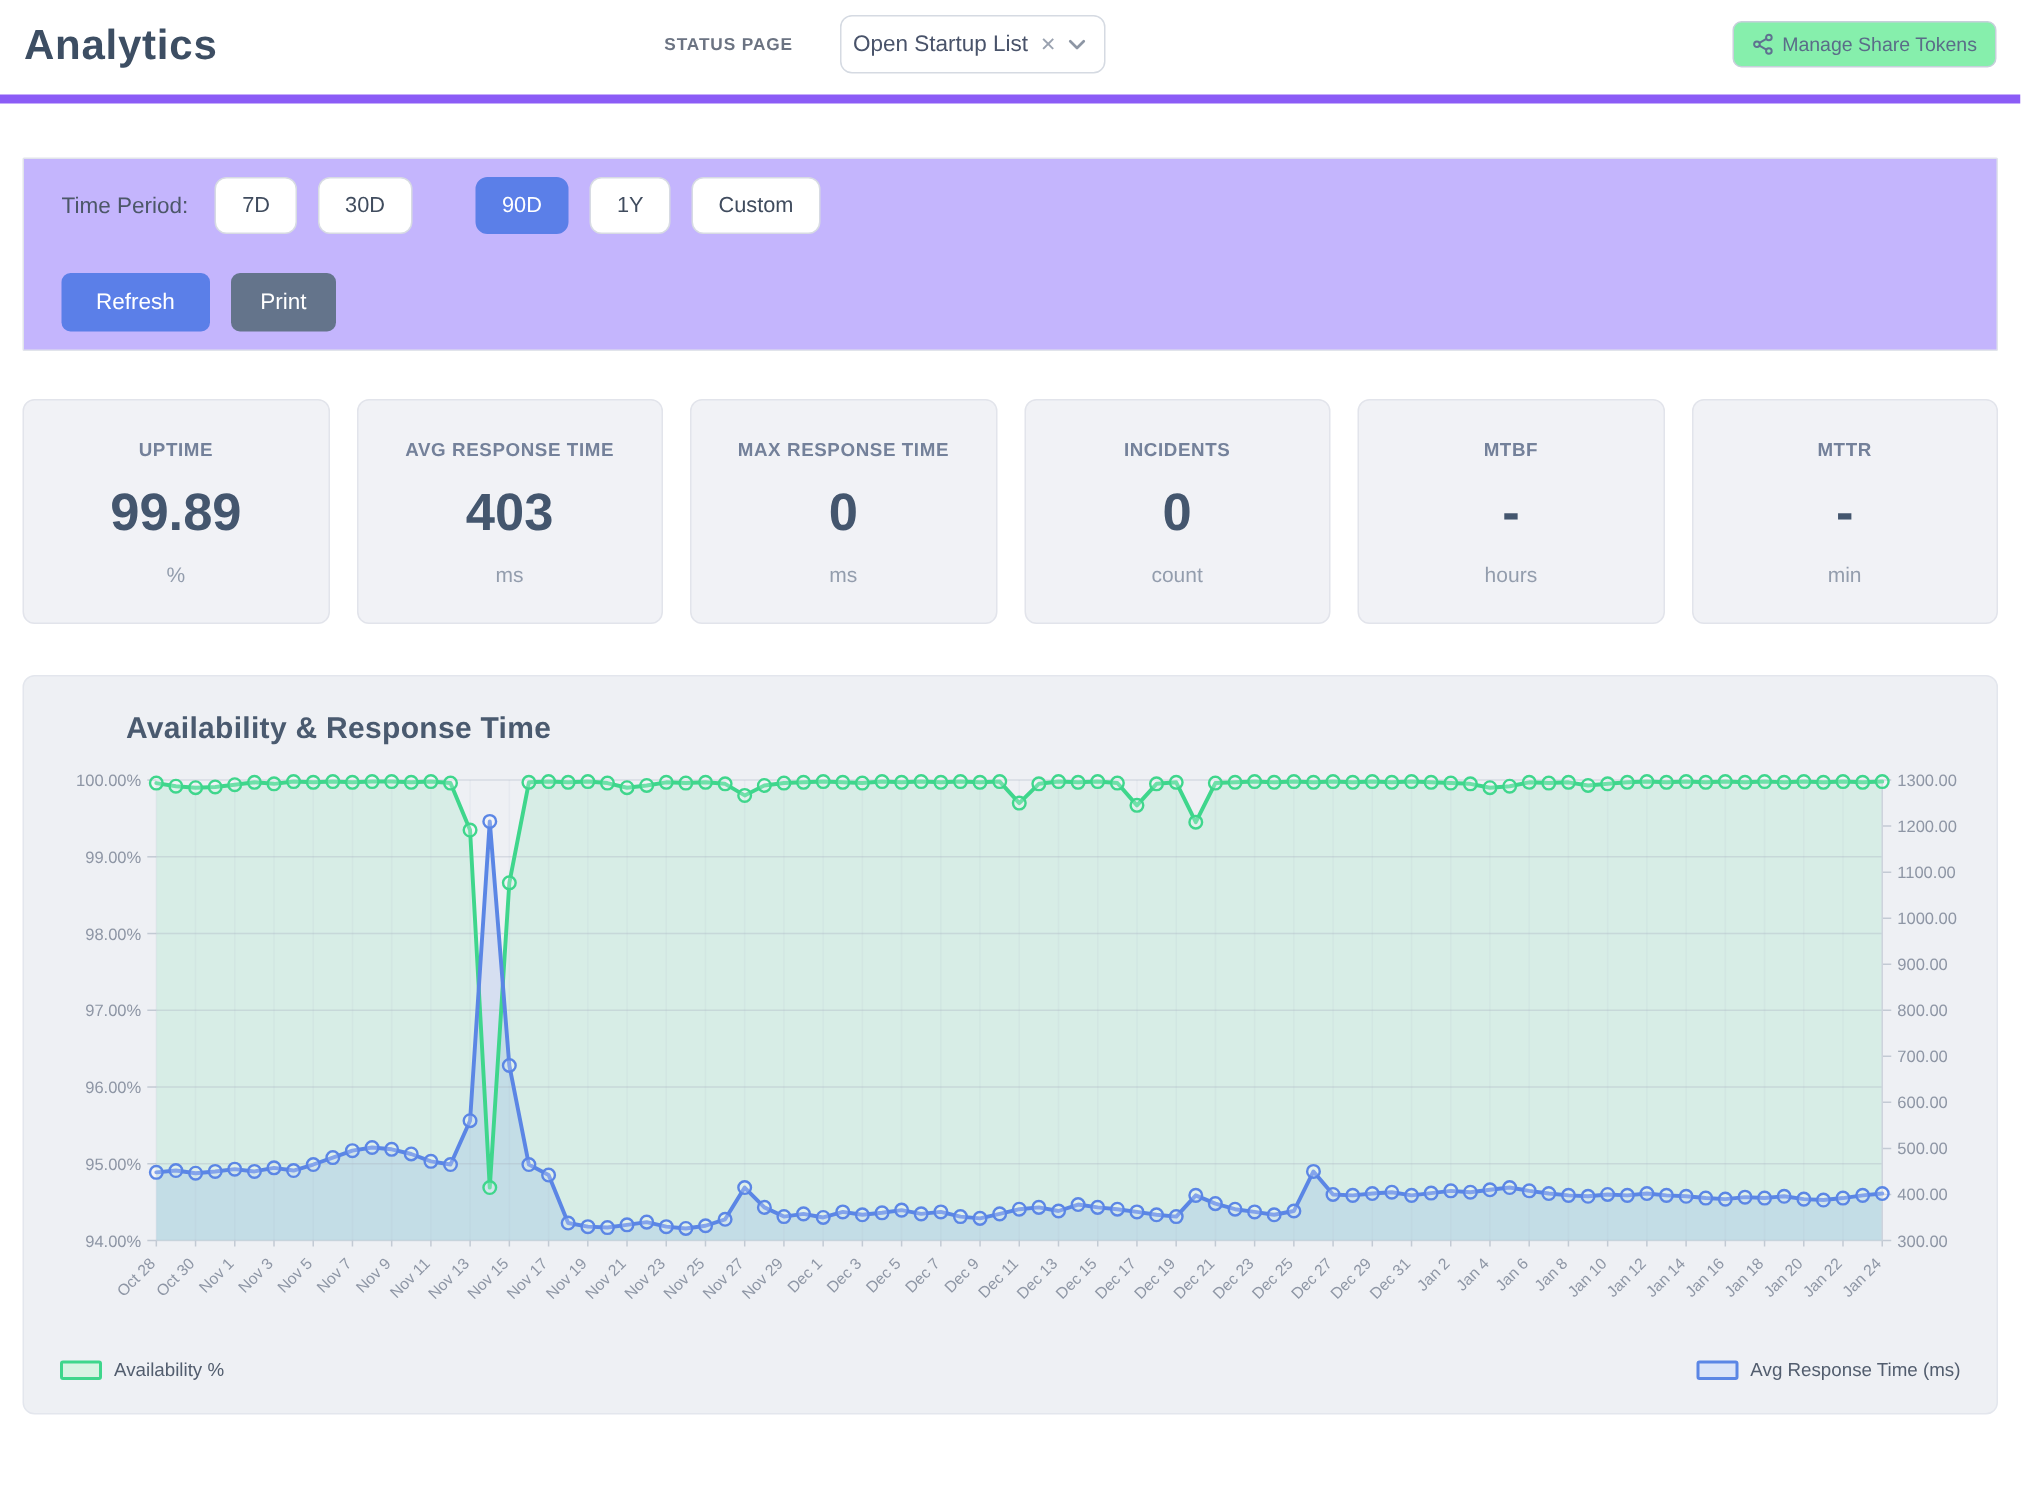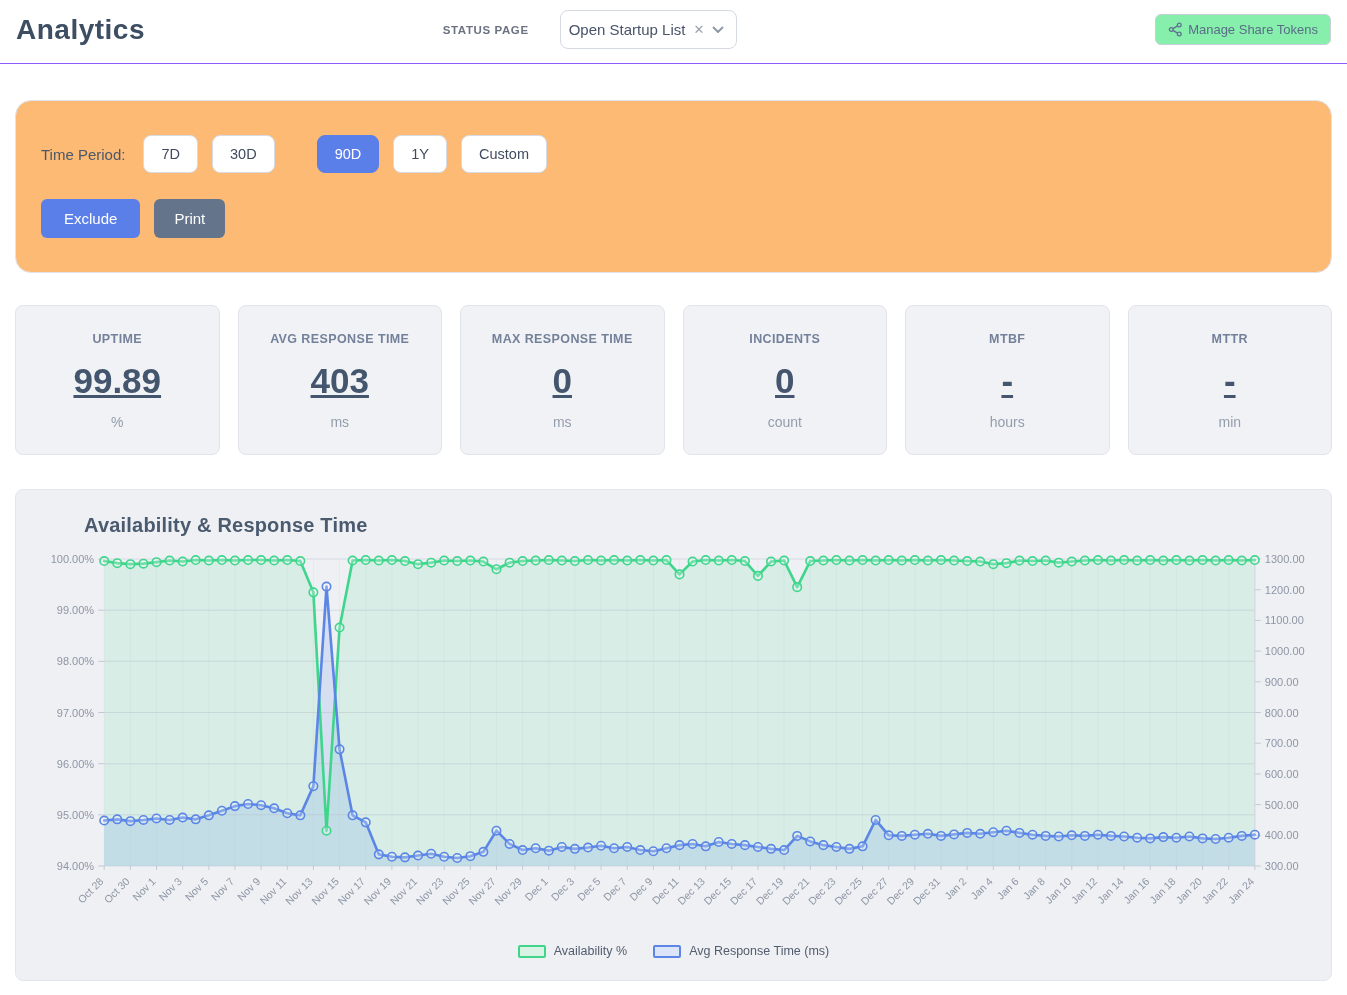--- a/index.html
+++ b/index.html
@@ -1,37 +1,37 @@
 <!DOCTYPE html>
 <html><head>
 <meta charset="utf-8">
 <style>
   * { box-sizing: border-box; margin: 0; padding: 0; }
   html,body { background:#ffffff; font-family:"Liberation Sans", sans-serif; }
   body { width:1347px; color:#3f4e62; }
 
   
   .header { display:flex; align-items:center; justify-content:space-between;
-            padding:10px 16px 14px 16px; border-bottom:1px solid #8b5cf6; }
+            padding:10px 16px 14px 16px; border-bottom:6px solid #8b5cf6; }
   .app-title { font-size:28px; font-weight:bold; color:#3d4e63; letter-spacing:0.5px; }
   .status-group { display:flex; align-items:center; gap:31px; margin-left:-120px; }
   .status-label { font-size:11.5px; font-weight:bold; color:#6b7382; letter-spacing:0.6px; }
   .status-select { display:flex; align-items:center; gap:8px; background:#fff;
                    border:1px solid #d5dae2; border-radius:8px; padding:10px 12px 10px 8px;
                    cursor:pointer; }
   .status-select .value { font-size:15px; color:#49536a; }
   .clear-x { color:#9aa2b0; font-size:13px; line-height:1; }
   .mst-btn { display:flex; align-items:center; gap:5px; background:#86efac; border:1px solid #c7cfdb;
              border-radius:6px; padding:7px 12px; font-size:13px; color:#5a6c88; cursor:pointer; }
 
   .content { padding:0 15px; }
 
   
-  .filter-card { margin-top:36px; border:1px solid #e1e4eb; border-radius:16px;
-                 padding:34px 25px; background:#fdba74; }
+  .filter-card { margin-top:36px; border:1px solid #e1e4eb; border-radius:1px;
+                 padding:12px 25px; background:#c4b5fd; }
   .row { display:flex; align-items:center; }
   .tp-label, .f-label { font-size:15px; color:#4c5768; margin-right:18px; }
   .periods { display:flex; gap:14px; }
   .p-btn { border:1px solid #d7dbe3; background:#fff; color:#404c5e; font-size:14.5px;
            border-radius:8px; padding:10px 17px; cursor:pointer; font-family:"Liberation Sans", sans-serif; }
   .p-btn.active { background:#5b7fe8; border-color:#5b7fe8; color:#fff;margin-left:28px; }
   .filters-row { margin-top:24px; }
   .cb-wrap { display:flex; align-items:center; gap:9px; margin-right:44px; }
   .cb { appearance:none; -webkit-appearance:none; width:17px; height:17px;
         border:1.5px solid #a9b2c0; border-radius:3px; background:#fff; cursor:pointer; }
@@ -40,30 +40,30 @@
   .btn { border:none; border-radius:6px; font-size:15px; padding:11px 23px; color:#fff;
          cursor:pointer; font-family:"Liberation Sans", sans-serif; }
   .btn.refresh { background:#5b7fe8; }
   .btn.print { background:#64748b; padding:11px 20px; }
 
   
   .stats-row { display:flex; gap:18px; margin-top:32px; }
   .stat-card { flex:1; background:#f1f2f6; border:1px solid #e2e4eb; border-radius:8px;
                text-align:center; padding:26px 8px 24px; }
   .stat-label { font-size:12.5px; font-weight:bold; color:#74819a; letter-spacing:0.4px; }
-  .stat-value { font-size:35px; font-weight:bold; color:#44566e; margin-top:15px;text-decoration:underline; }
+  .stat-value { font-size:35px; font-weight:bold; color:#44566e; margin-top:15px; }
   .stat-unit  { font-size:14px; color:#939dad; margin-top:13px; }
 
   
   .chart-card { margin-top:34px; background:#eef0f4; border:1px solid #e3e6ed; border-radius:8px;
                 padding:24px 24px 12px; margin-bottom:20px; }
   .chart-title { font-size:20px; font-weight:bold; color:#4a5a6f; letter-spacing:0.2px;margin-left:44px; }
   .chart-wrap { margin-top:10px; }
   svg text { font-family:"Liberation Sans", sans-serif; }
-  .legend { display:flex; justify-content:center; align-items:center; gap:26px; padding:4px 0 10px; }
+  .legend { display:flex; justify-content:space-between; align-items:center; gap:26px; padding:4px 0 10px; }
   .legend-item { display:flex; align-items:center; gap:8px; }
   .legend-swatch { width:28px; height:13px; border-radius:2px; border:2.5px solid; }
   .legend-text { font-size:12.5px; color:#525d6e; }
 </style>
 </head>
 <body>
 
 <div class="header">
   <div class="app-title">Analytics</div>
   <div class="status-group">
@@ -99,21 +99,21 @@
       <span class="tp-label">Time Period:</span>
       <div class="periods" id="periods">
           <button class="p-btn">7D</button>
           <button class="p-btn">30D</button>
           <button class="p-btn active">90D</button>
           <button class="p-btn">1Y</button>
           <button class="p-btn">Custom</button>
         </div>
     </div>
     <div class="row actions-row">
-      <button class="btn refresh">Exclude</button>
+      <button class="btn refresh">Refresh</button>
       <button class="btn print">Print</button>
     </div>
   </div>
 
   <div class="stats-row" id="stats-row">
       <div class="stat-card">
         <div class="stat-label">UPTIME</div>
         <div class="stat-value">99.89</div>
         <div class="stat-unit">%</div>
       </div>

